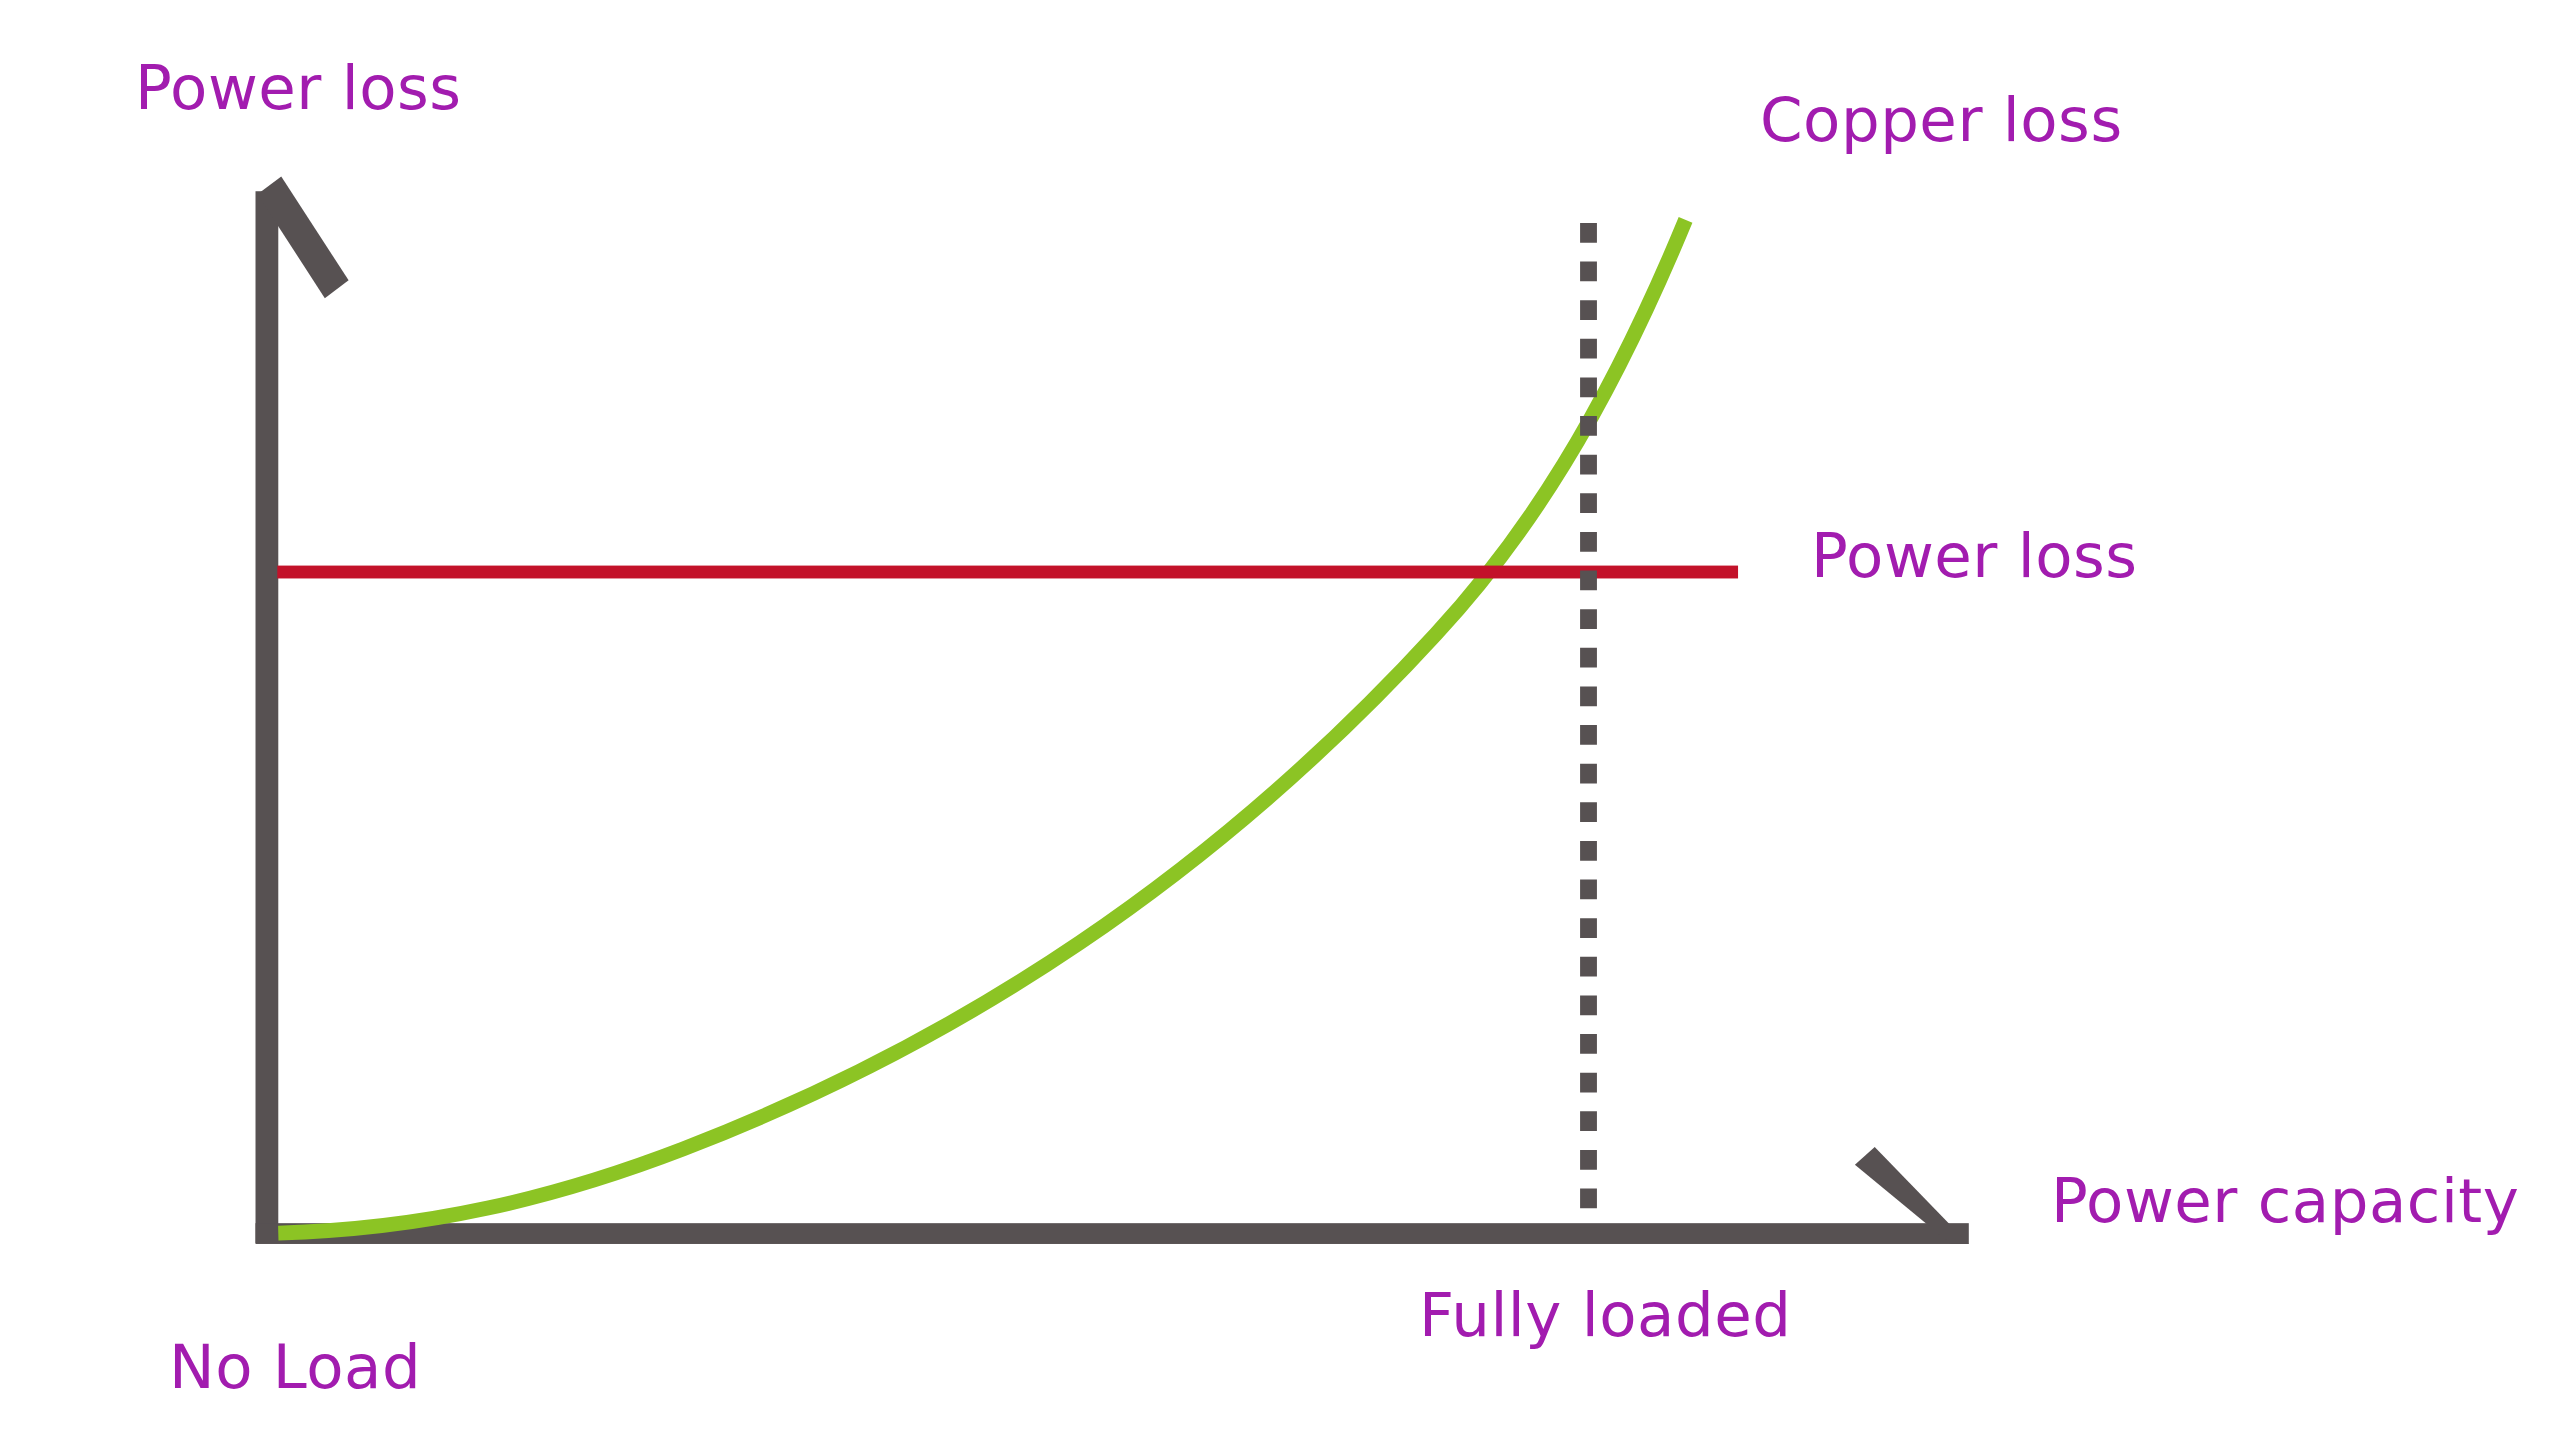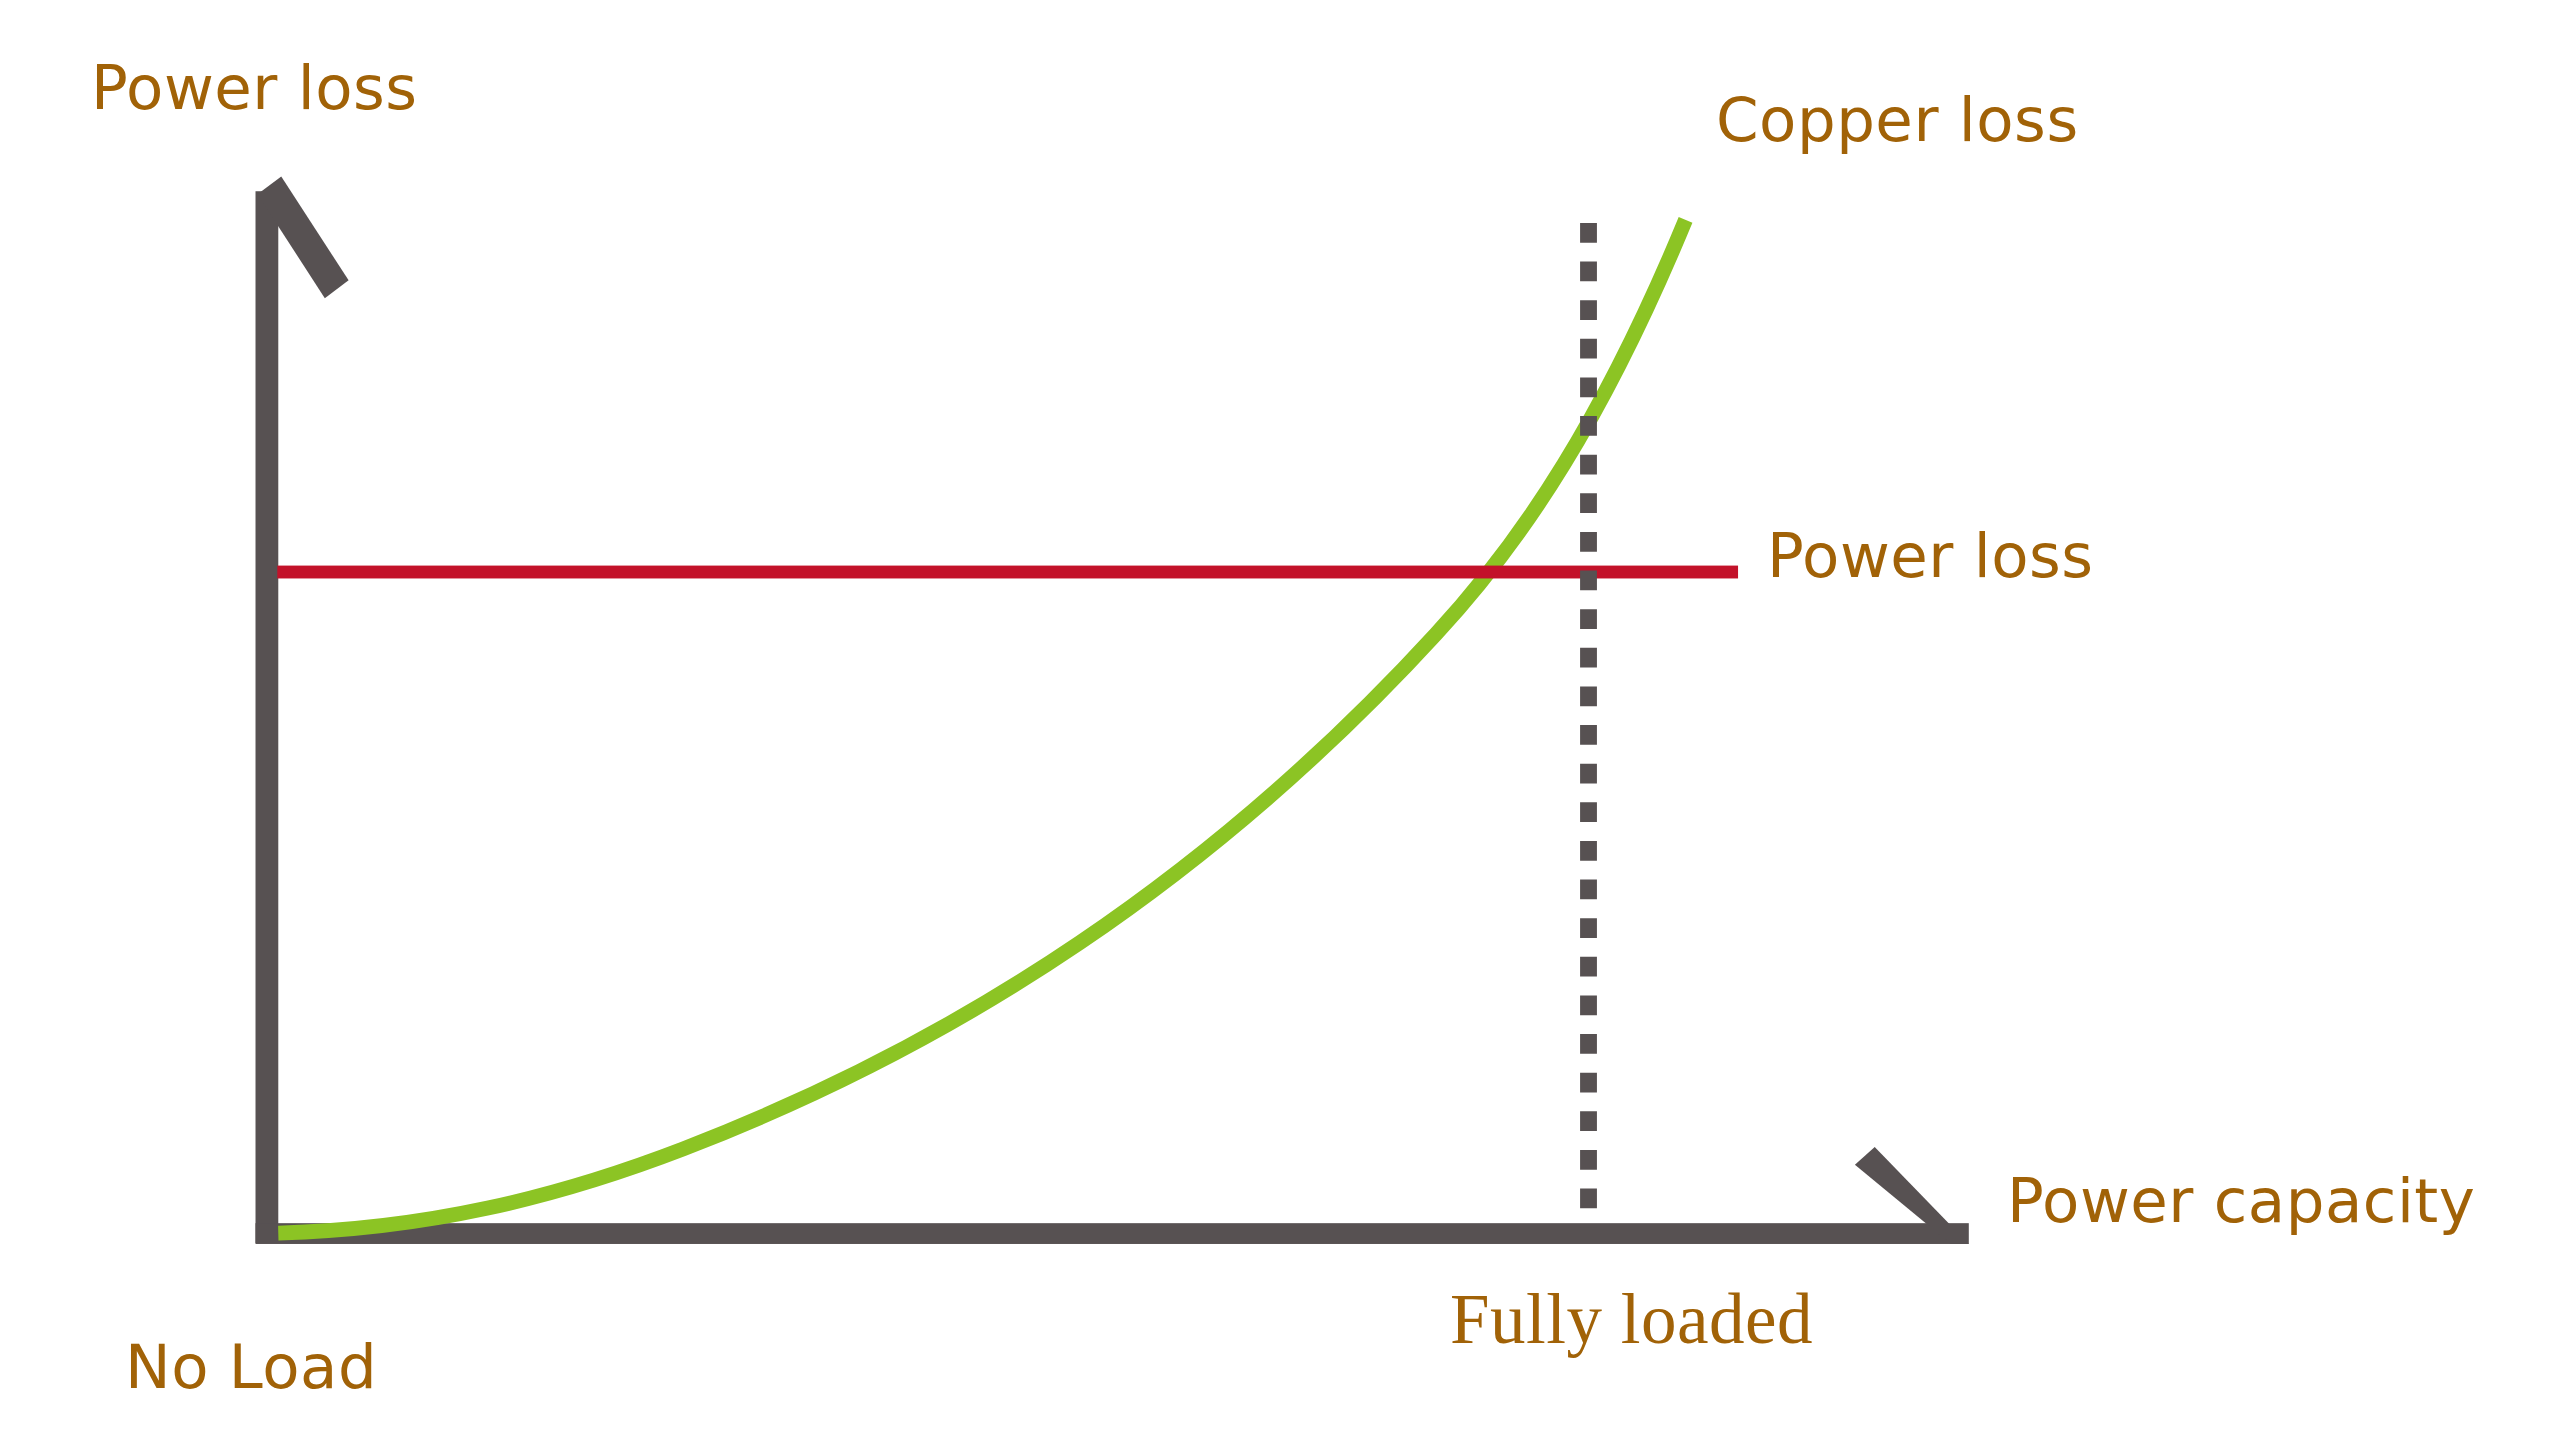--- a/index.html
+++ b/index.html
@@ -23,26 +23,27 @@
     left: 0;
     top: 0;
     width: 2563px;
     height: 1456px;
     display: block;
   }
   .axis-label,
   .series-label,
   .tick-label {
     position: absolute;
-    color: #a16207;
+    color: #a21caf;
     font-family: "DejaVu Sans", "Liberation Sans", sans-serif;
     font-weight: 400;
     white-space: nowrap;
     letter-spacing: 0.5px;
     line-height: 1;
+    margin-left: 44px;
     -webkit-font-smoothing: antialiased;
   }
   #label-power-loss {
     left: 91px;
     top: 57px;
     font-size: 61px;
   }
   #label-copper-loss {
     left: 1716px;
     top: 89px;
@@ -57,24 +58,23 @@
     left: 2007px;
     top: 1170px;
     font-size: 61px;
   }
   #label-no-load {
     left: 125px;
     top: 1336px;
     font-size: 61px;
   }
   #label-fully-loaded {
-    left: 1450px;
+    left: 1375px;
     top: 1284px;
-    font-size: 71px;
-    font-family: Liberation Serif, serif;
+    font-size: 61px;
   }
 </style>
 </head>
 <body>
 
 <div id="stage">
 
   <svg id="figure" viewBox="0 0 2588 1470">
 
     <g>

